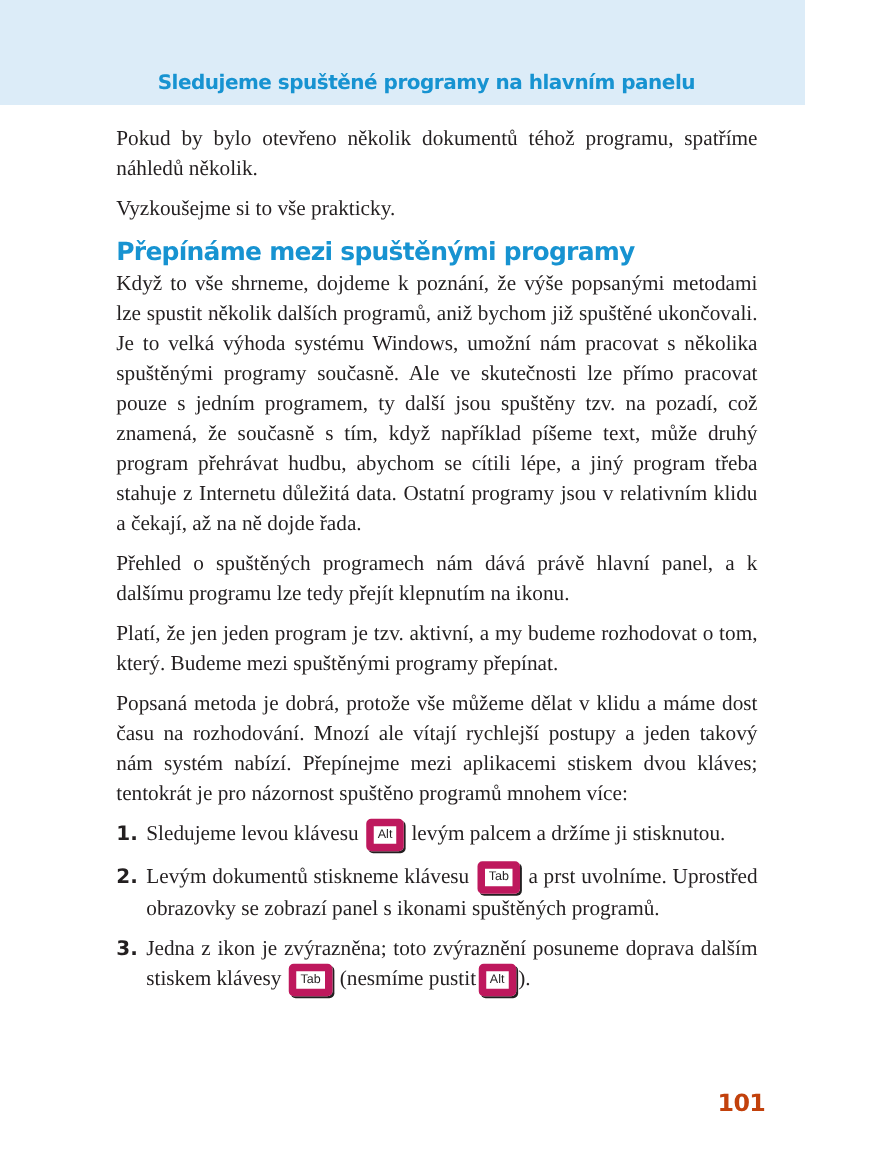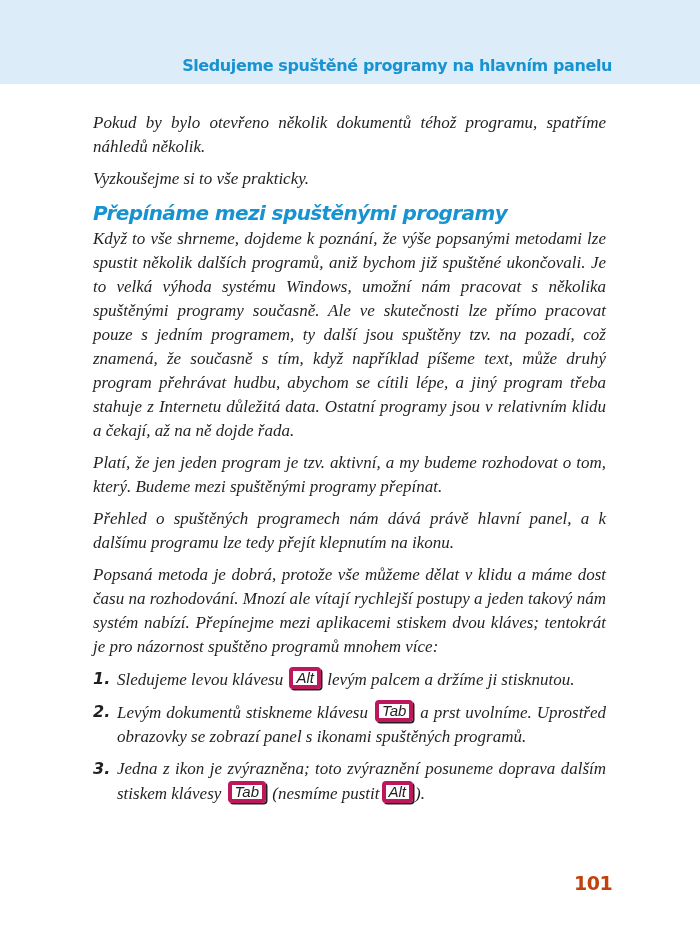--- a/index.html
+++ b/index.html
@@ -1,46 +1,46 @@
 <!DOCTYPE html>
 <html><head>
 <meta charset="utf-8">
 <style>
   html, body { margin: 0; padding: 0; }
   body {
     width: 700px; height: 941px; background: #ffffff; position: relative; overflow: hidden;
     font-family: "Liberation Serif", "DejaVu Serif", serif; color: #231f20;
   }
   .header-band {
-    position: absolute; left: 0; top: 0; width: 700px; height: 84px;
+    position: absolute; left: 0; top: 0; width: 644px; height: 84px;
     background: #dcecf8;
   }
   .running-title {
     position: absolute; right: 88px; top: 56px;
     font-family: "DejaVu Sans", "Liberation Sans", sans-serif; font-weight: bold;
     font-size: 16px; letter-spacing: -0.4px; color: #1793d1;
   }
   .content {
-    position: absolute; left: 93px; top: 111px; width: 513px;
-    font-size: 17px; line-height: 24px; text-align: justify; font-style: italic;
+    position: absolute; left: 93px; top: 99px; width: 513px;
+    font-size: 17px; line-height: 24px; text-align: justify;
   }
   .content p { margin: 0 0 8px 0; }
   .section-heading {
     font-family: "DejaVu Sans", "Liberation Sans", sans-serif; font-weight: bold;
     font-size: 20px; letter-spacing: -0.6px; color: #1793d1; margin: 10px 0 2px 0; line-height: 24px;
   }
   ol.steps { list-style: none; margin: 0; padding: 0; }
   ol.steps li { position: relative; padding-left: 24px; margin: 0 0 8px 0; }
   .step-num {
     position: absolute; left: 0; top: 0;
     font-family: "DejaVu Sans", "Liberation Sans", sans-serif; font-weight: bold; font-size: 16px;
   }
   .kbd {
     display: inline-block; font-family: "Liberation Sans", "DejaVu Sans", sans-serif;
-    font-size: 15px; line-height: 14px; padding: 0 3px; border: 4px solid #be185d;
+    font-size: 10px; line-height: 14px; padding: 0 3px; border: 6px solid #be185d;
     border-radius: 4px; box-shadow: 1.5px 1.5px 0 #231f20; vertical-align: 2px; margin: 0 2px;
   }
   .page-number {
     position: absolute; left: 574px; top: 872px;
     font-family: "DejaVu Sans", "Liberation Sans", sans-serif; font-weight: bold;
     font-size: 19px; color: #c2410c; letter-spacing: -0.5px;
   }
 </style>
 </head>
 <body>
@@ -49,22 +49,22 @@
   <div class="running-title">Sledujeme spuštěné programy na hlavním panelu</div>
 </div>
 
 <div class="content">
   <p>Pokud by bylo otevřeno několik dokumentů téhož programu, spatříme náhledů několik.</p>
   <p>Vyzkoušejme si to vše prakticky.</p>
 
   <div class="section-heading">Přepínáme mezi spuštěnými programy</div>
 
   <p>Když to vše shrneme, dojdeme k poznání, že výše popsanými metodami lze spustit několik dalších programů, aniž bychom již spuštěné ukončovali. Je to velká výhoda systému Windows, umožní nám pracovat s několika spuštěnými programy současně. Ale ve skutečnosti lze přímo pracovat pouze s jedním programem, ty další jsou spuštěny tzv. na pozadí, což znamená, že současně s tím, když například píšeme text, může druhý program přehrávat hudbu, abychom se cítili lépe, a jiný program třeba stahuje z Internetu důležitá data. Ostatní programy jsou v relativním klidu a čekají, až na ně dojde řada.</p>
+  <p>Přehled o spuštěných programech nám dává právě hlavní panel, a k dalšímu programu lze tedy přejít klepnutím na ikonu.</p>
   <p>Platí, že jen jeden program je tzv. aktivní, a my budeme rozhodovat o tom, který. Budeme mezi spuštěnými programy přepínat.</p>
-  <p>Přehled o spuštěných programech nám dává právě hlavní panel, a k dalšímu programu lze tedy přejít klepnutím na ikonu.</p>
   <p>Popsaná metoda je dobrá, protože vše můžeme dělat v klidu a máme dost času na rozhodování. Mnozí ale vítají rychlejší postupy a jeden takový nám systém nabízí. Přepínejme mezi aplikacemi stiskem dvou kláves; tentokrát je pro názornost spuštěno programů mnohem více:</p>
 
   <ol class="steps">
     <li>
       <span class="step-num">1.</span>
       <span>Sledujeme levou klávesu</span>
       <span class="kbd">Alt</span>
       <span>levým palcem a držíme ji stisknutou.</span>
     </li>
     <li>

